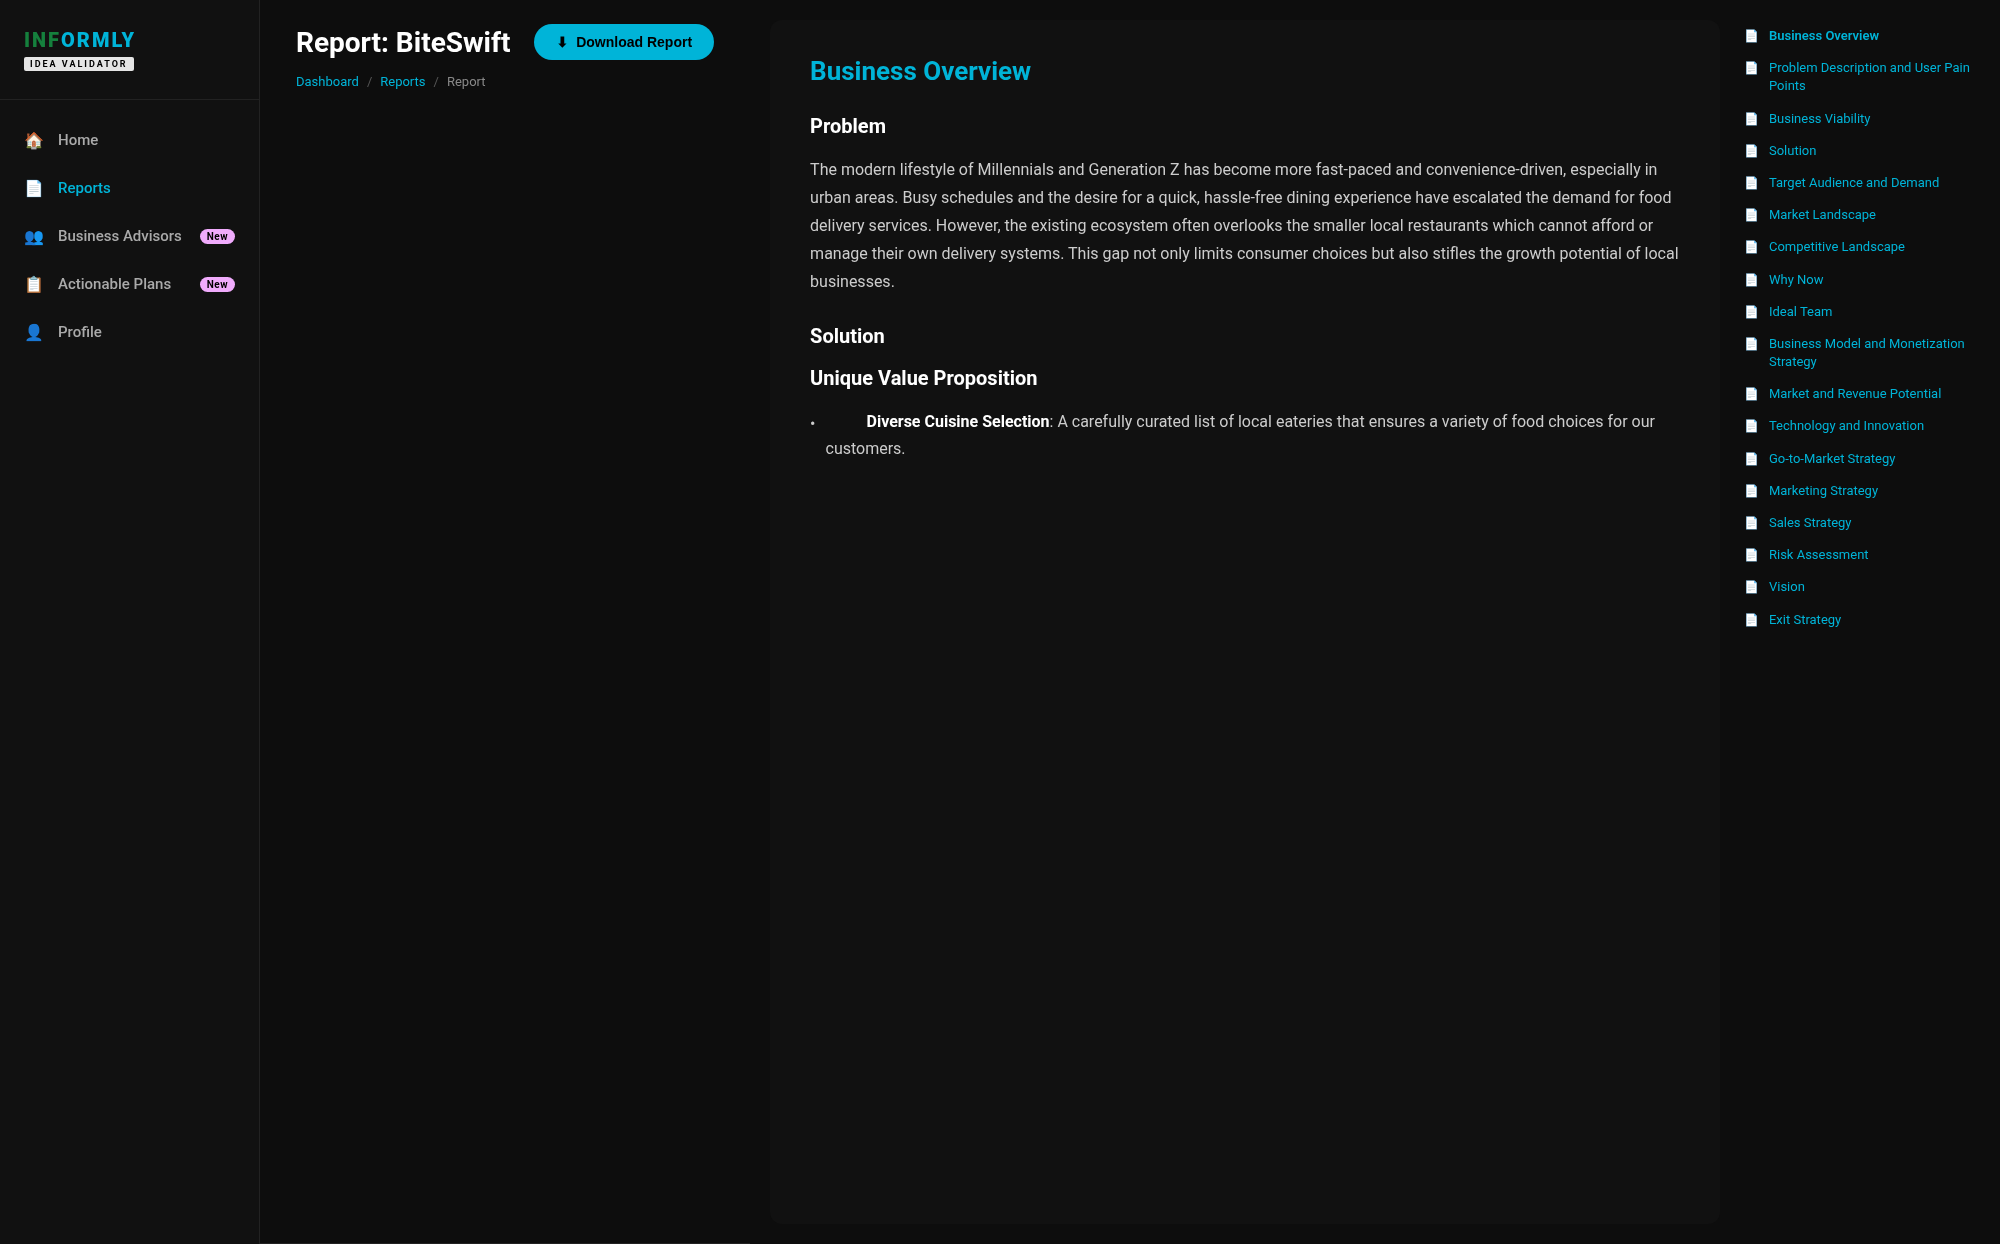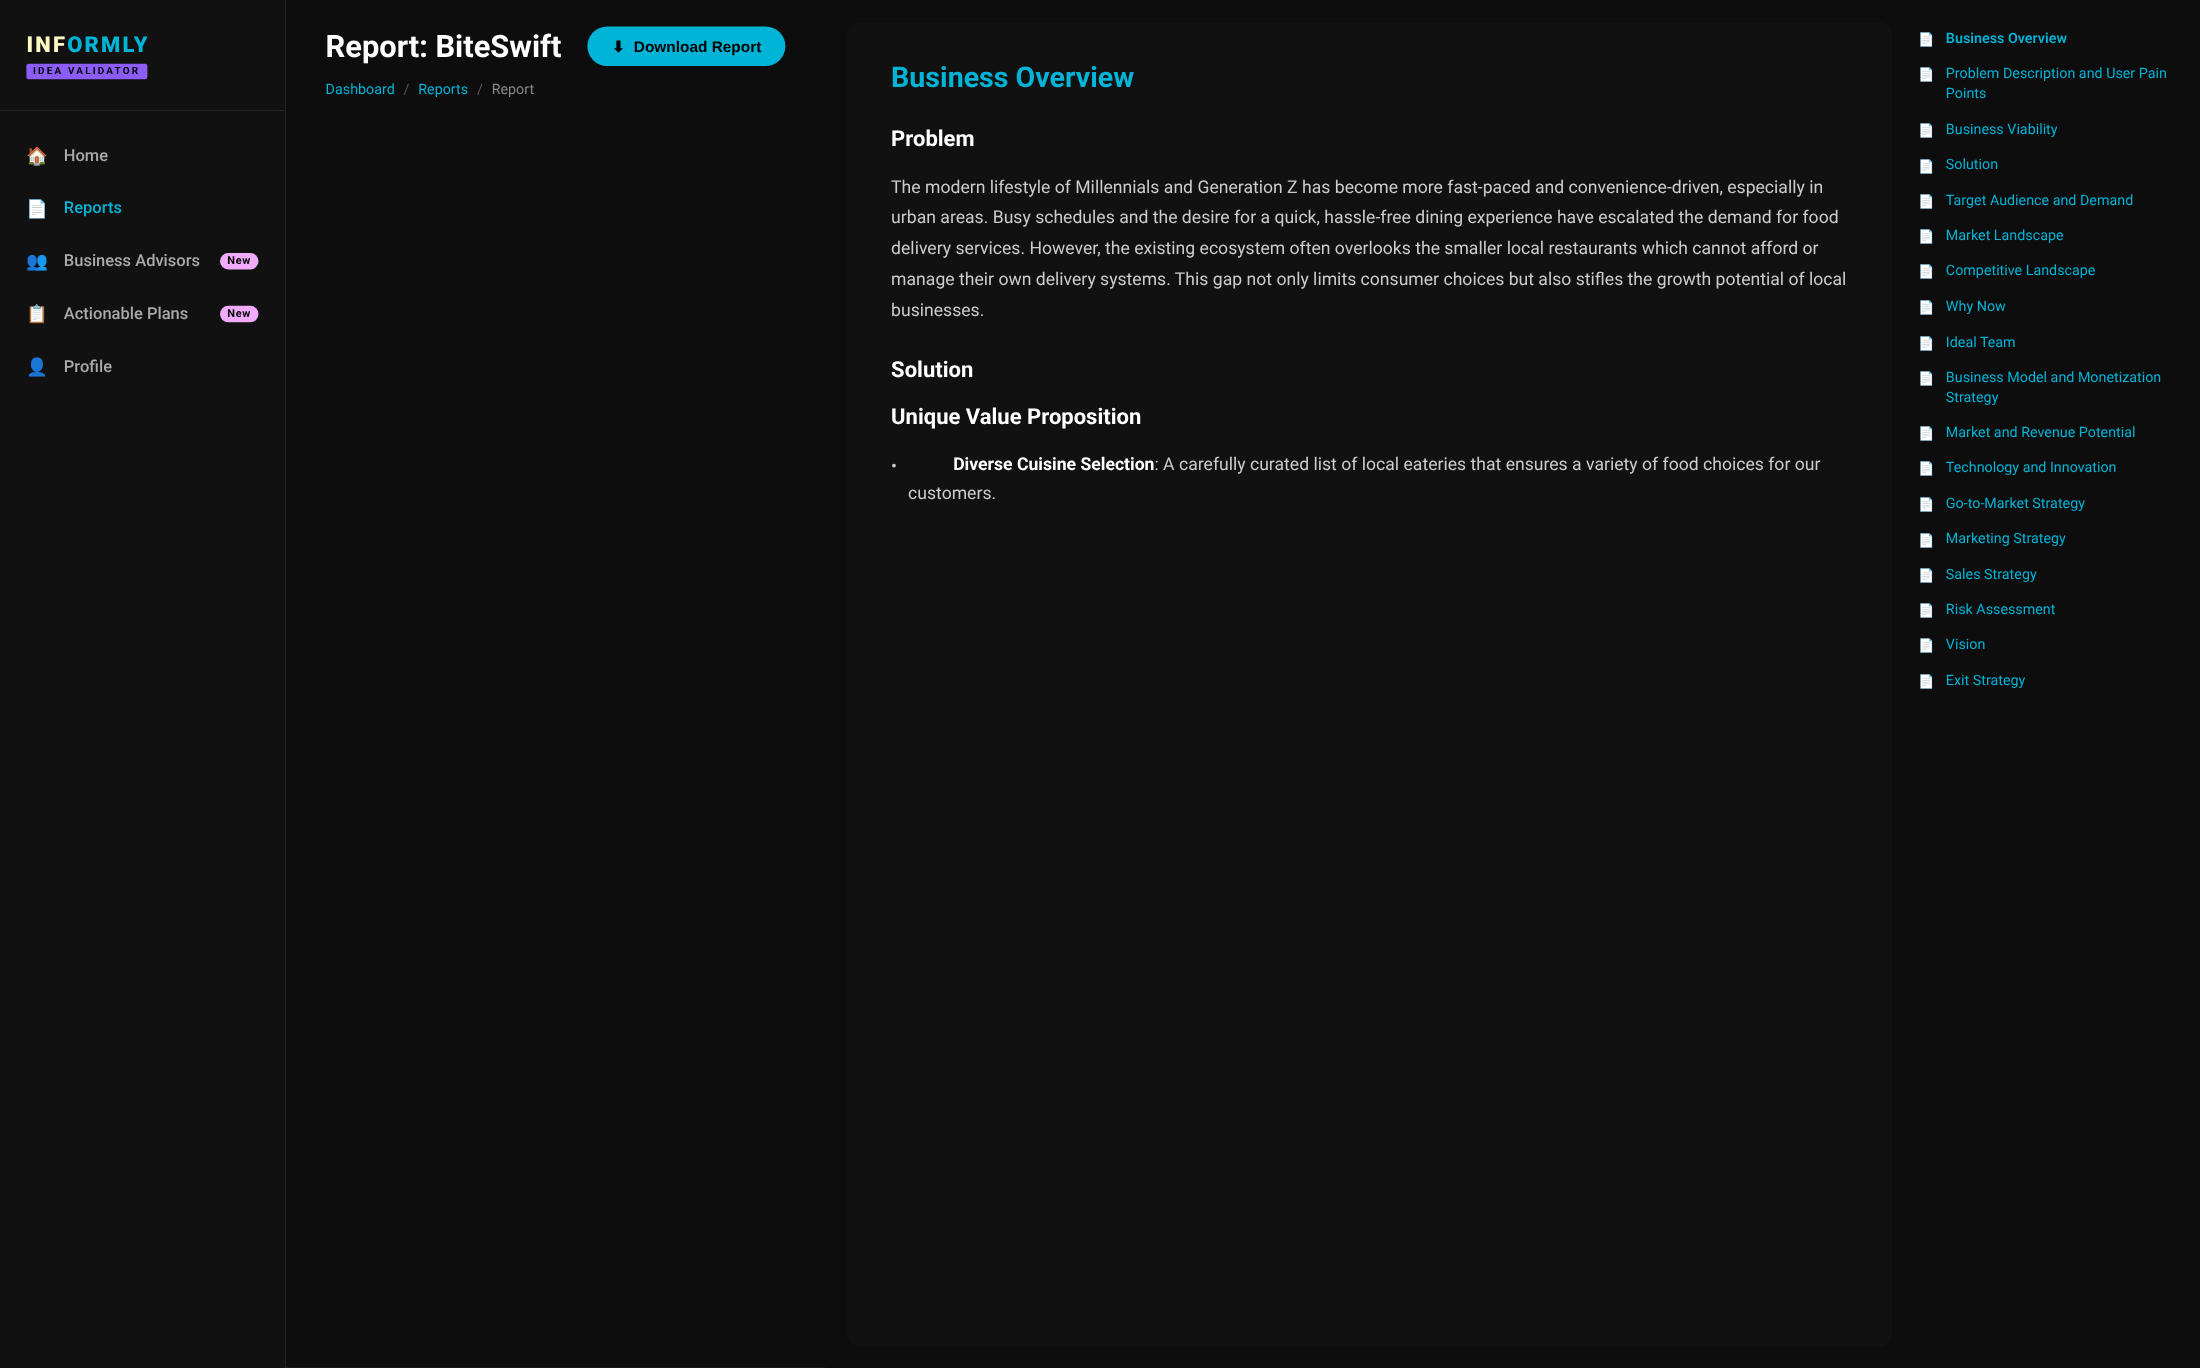--- a/index.html
+++ b/index.html
@@ -28,27 +28,27 @@
       padding: 28px 24px 28px 24px;
       border-bottom: 1px solid #222;
     }
     .logo-brand {
       font-size: 20px;
       font-weight: 900;
       letter-spacing: 2px;
       color: #ffffff;
     }
     .logo-brand span.inf {
-      color: #fef9c3;
+      color: #15803d;
     }
     .logo-brand span.ormly {
       color: #00b4d8;
     }
     .logo-subtitle {
-      background: #8b5cf6;
+      background: #e5e5e5;
       color: #000;
       font-size: 9px;
       font-weight: 700;
       letter-spacing: 2px;
       padding: 2px 6px;
       display: inline-block;
       margin-top: 4px;
       border-radius: 2px;
     }
     .nav-items {

